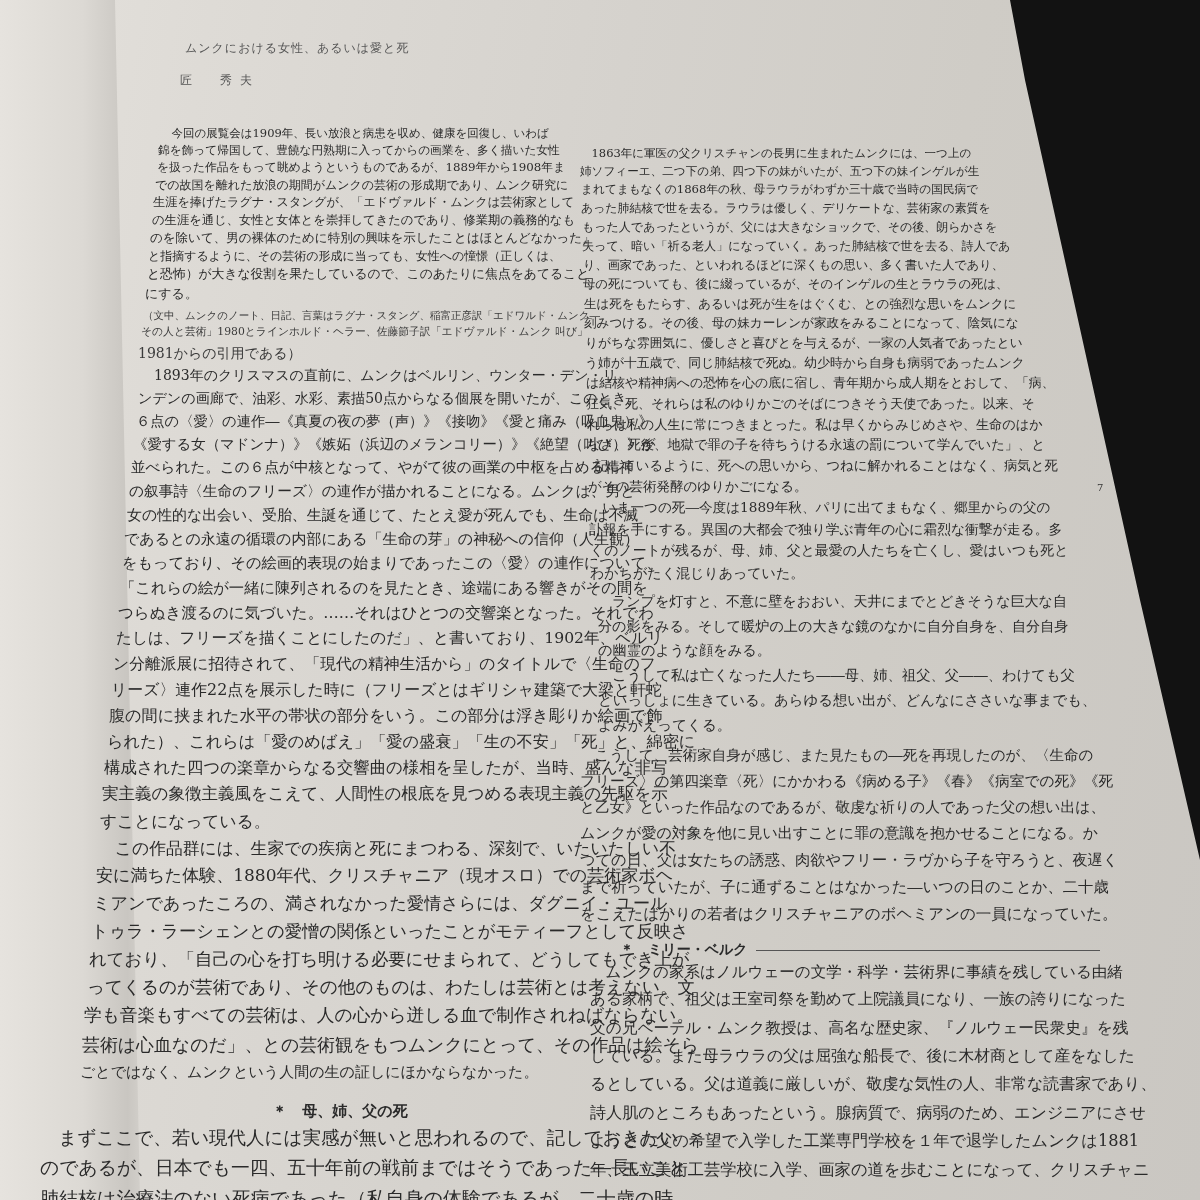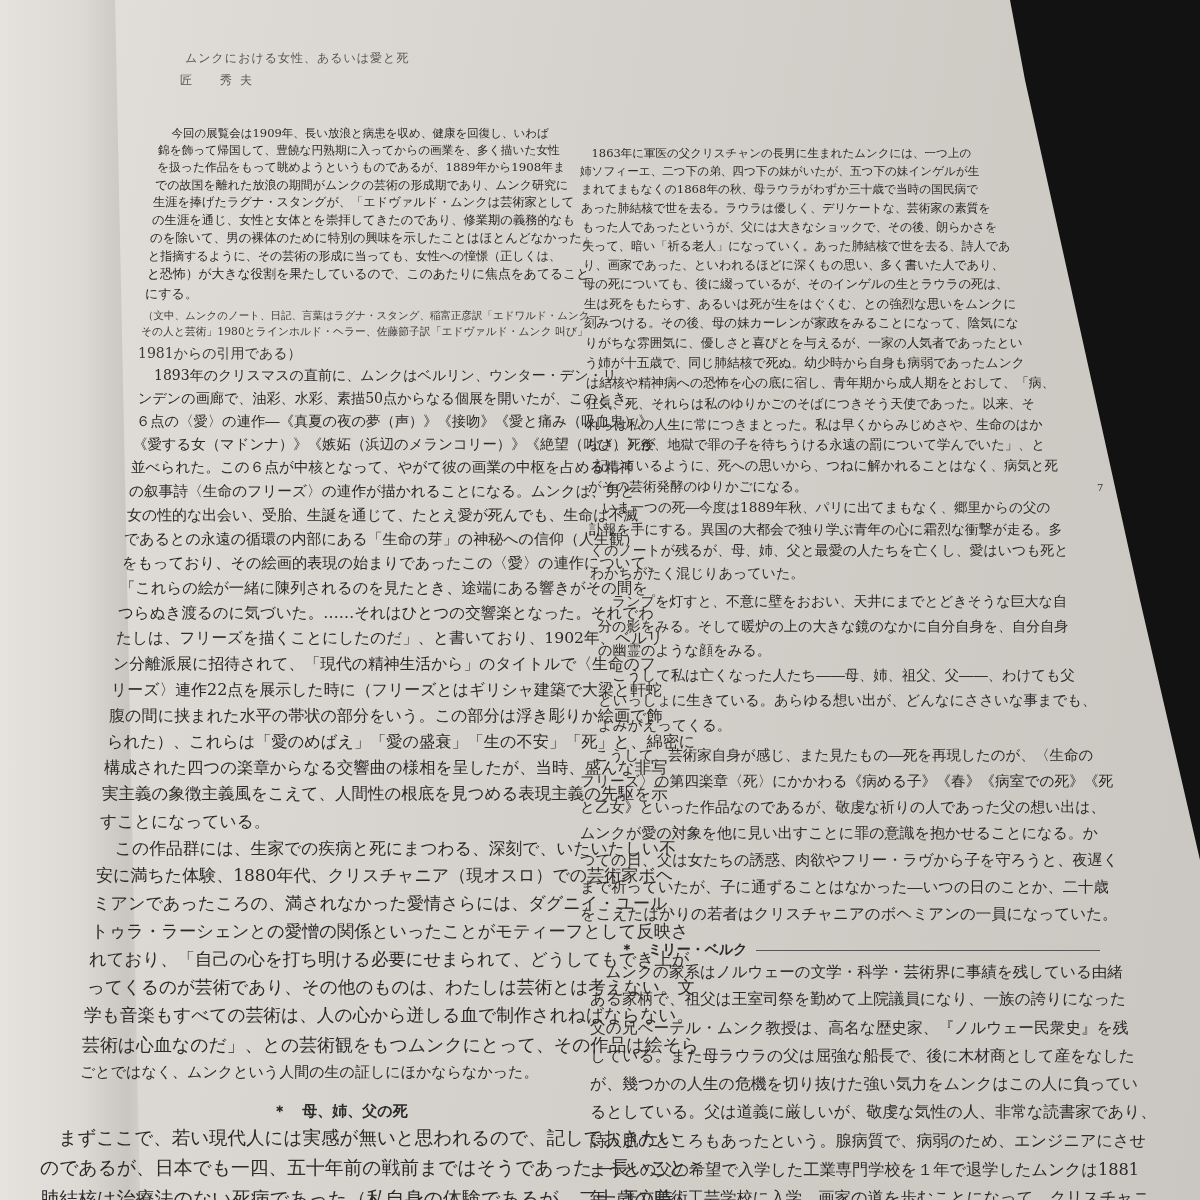--- a/index.html
+++ b/index.html
@@ -12,21 +12,21 @@
     position:absolute; left:0; top:0; width:1200px; height:1200px;
     background:linear-gradient(100deg,#e4e1dc 0%,#dedbd6 15%,#d5d2cd 45%,#cfccc6 70%,#cac7c2 100%);
     clip-path:polygon(0 0, 1010px 0, 1025px 80px, 1140px 600px, 1200px 860px, 1200px 1200px, 0 1200px);
   }
   .gutter {
     position:absolute; left:0; top:0; width:150px; height:1200px;
     background:linear-gradient(90deg,#e6e3de 0%,#dcd9d4 55%,#c9c6c1 85%,#d8d5d0 100%);
     clip-path:polygon(0 0,115px 0,140px 1200px,0 1200px);
   }
   .running-title {
-    position:absolute; left:185px; top:50px; font-size:12px; color:#555;
+    position:absolute; left:185px; top:40px; font-size:12px; color:#555;
     letter-spacing:1px;
   }
   .author {
     position:absolute; left:180px; top:72px; font-size:12px; color:#555; letter-spacing:8px;
   }
   .col { position:absolute; color:#2a2a2a; }
   .col-left { left:40px; top:128px; width:560px; }
   .col-right { left:580px; top:148px; width:520px; }
   .line { white-space:nowrap; line-height:1; }
   .note { font-size:10px; color:#3a3a3a; }
@@ -149,19 +149,18 @@
     </div>
   <div class="section-head" style="font-size:14px;margin:6px 0 6px 40px;">
     <span>＊　ミリー・ベルク</span>
     <span class="rule"></span>
   </div>
   <div id="sec2">
       <div class="line" style="font-size: 15.5px; height: 27.6px; padding-left: 10px; text-indent: 1em;">ムンクの家系はノルウェーの文学・科学・芸術界に事績を残している由緒</div>
       <div class="line" style="font-size: 15.6px; height: 27.8px; padding-left: 10px;">ある家柄で、祖父は王室司祭を勤めて上院議員になり、一族の誇りになった</div>
       <div class="line" style="font-size: 15.7px; height: 27.9px; padding-left: 10px;">父の兄ペーテル・ムンク教授は、高名な歴史家、『ノルウェー民衆史』を残</div>
       <div class="line" style="font-size: 15.8px; height: 28.1px; padding-left: 10px;">している。また母ラウラの父は屈強な船長で、後に木材商として産をなした</div>
-      <div class="line" style="font-size: 15.9px; height: 28.3px; padding-left: 10px;">が、幾つかの人生の危機を切り抜けた強い気力をムンクはこの人に負ってい</div>
       <div class="line" style="font-size: 16px; height: 28.5px; padding-left: 10px;">るとしている。父は道義に厳しいが、敬虔な気性の人、非常な読書家であり、</div>
       <div class="line" style="font-size: 16.1px; height: 28.7px; padding-left: 10px;">詩人肌のところもあったという。腺病質で、病弱のため、エンジニアにさせ</div>
       <div class="line" style="font-size: 16.2px; height: 28.8px; padding-left: 10px;">ようとの父の希望で入学した工業専門学校を１年で退学したムンクは1881</div>
       <div class="line" style="font-size: 16.3px; height: 29px; padding-left: 10px;">年、王立美術工芸学校に入学、画家の道を歩むことになって、クリスチャニ</div>
     </div>
 </div>
 
 </body></html>

